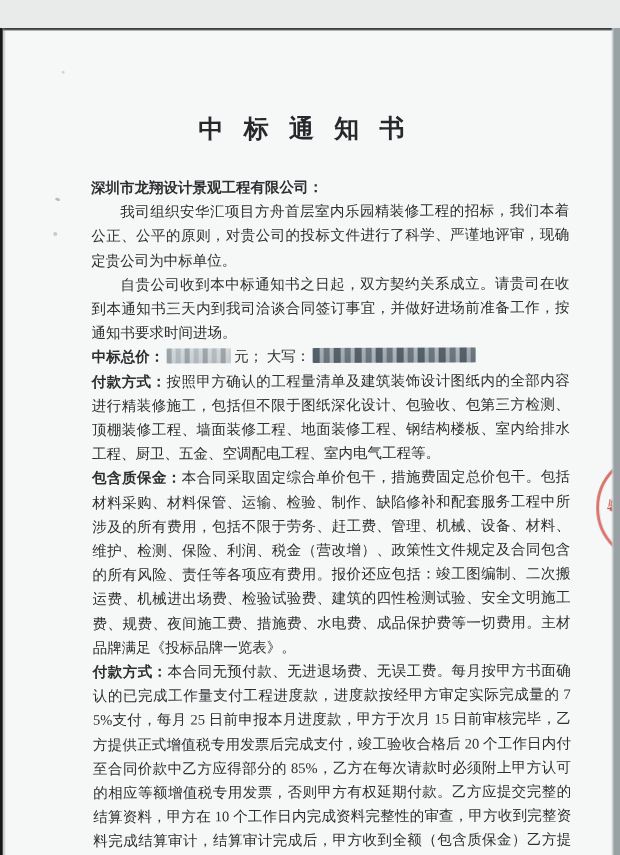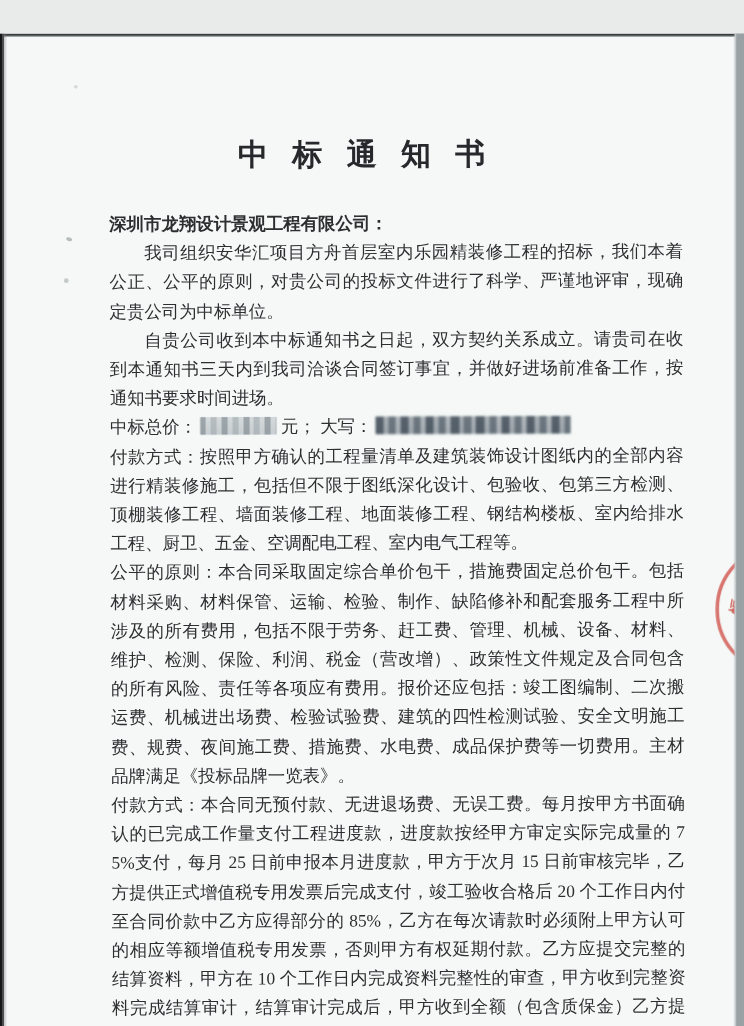--- a/index.html
+++ b/index.html
@@ -17,21 +17,21 @@
   .doc{position:absolute;inset:0;transform:rotate(-0.2deg);}
 
   .title{position:absolute;top:84px;left:0;width:612px;text-align:center;
     font-size:25px;font-weight:bold;letter-spacing:7px;color:#27282b;}
 
   .body-text{position:absolute;top:147px;left:92px;width:478px;
     font-size:14.5px;line-height:24.2px;text-align:justify;word-break:break-all;}
   .body-text p{margin:0;}
   .indent{text-indent:2em;}
   .addressee{font-weight:bold;}
-  .lbl{font-weight:normal;}
+  .lbl{font-weight:bold;}
   .price{margin-top:19px;}
 
   
   .redact{display:inline-block;height:15px;vertical-align:-2px;border-radius:1px;}
   .redact.amount{width:64px;margin:0 4px 0 2px;filter:blur(.6px);
     background:
       repeating-linear-gradient(90deg,rgba(104,116,124,.50) 0 5px,rgba(255,255,255,0) 5px 9px,rgba(146,156,162,.45) 9px 14px,rgba(255,255,255,0) 14px 18px),
       linear-gradient(#d4d9db,#c7cdd0);}
   .redact.caps{width:163px;margin:0 2px;filter:blur(.7px);
     background:
@@ -71,21 +71,21 @@
 
       <p class="price">
         <strong class="lbl">中标总价：</strong><span class="redact amount"></span><span>元；</span> <span>大写：</span><span class="redact caps"></span>
       </p>
 
       <p>
         <strong class="lbl">付款方式：</strong><span>按照甲方确认的工程量清单及建筑装饰设计图纸内的全部内容进行精装修施工，包括但不限于图纸深化设计、包验收、包第三方检测、顶棚装修工程、墙面装修工程、地面装修工程、钢结构楼板、室内给排水工程、厨卫、五金、空调配电工程、室内电气工程等。</span>
       </p>
 
       <p>
-        <strong class="lbl">公平的原则：</strong><span>本合同采取固定综合单价包干，措施费固定总价包干。包括材料采购、材料保管、运输、检验、制作、缺陷修补和配套服务工程中所涉及的所有费用，包括不限于劳务、赶工费、管理、机械、设备、材料、维护、检测、保险、利润、税金（营改增）、政策性文件规定及合同包含的所有风险、责任等各项应有费用。报价还应包括：竣工图编制、二次搬运费、机械进出场费、检验试验费、建筑的四性检测试验、安全文明施工费、规费、夜间施工费、措施费、水电费、成品保护费等一切费用。主材品牌满足《投标品牌一览表》。</span>
+        <strong class="lbl">包含质保金：</strong><span>本合同采取固定综合单价包干，措施费固定总价包干。包括材料采购、材料保管、运输、检验、制作、缺陷修补和配套服务工程中所涉及的所有费用，包括不限于劳务、赶工费、管理、机械、设备、材料、维护、检测、保险、利润、税金（营改增）、政策性文件规定及合同包含的所有风险、责任等各项应有费用。报价还应包括：竣工图编制、二次搬运费、机械进出场费、检验试验费、建筑的四性检测试验、安全文明施工费、规费、夜间施工费、措施费、水电费、成品保护费等一切费用。主材品牌满足《投标品牌一览表》。</span>
       </p>
 
       <p>
         <strong class="lbl">付款方式：</strong><span>本合同无预付款、无进退场费、无误工费。每月按甲方书面确认的已完成工作量支付工程进度款，进度款按经甲方审定实际完成量的 75%支付，每月 25 日前申报本月进度款，甲方于次月 15 日前审核完毕，乙方提供正式增值税专用发票后完成支付，竣工验收合格后 20 个工作日内付至合同价款中乙方应得部分的 85%，乙方在每次请款时必须附上甲方认可的相应等额增值税专用发票，否则甲方有权延期付款。乙方应提交完整的结算资料，甲方在 10 个工作日内完成资料完整性的审查，甲方收到完整资料完成结算审计，结算审计完成后，甲方收到全额（包含质保金）乙方提供正式增值税专用发票后 20 个工作日内支付至最终结算价的 95%，另留 5%作质保金。待保修期满二年后 20 个工作日内，乙方无任何违约情况并经过甲方委托的物业公司书面同意支付质量保修金后支付剩余质量保修金。</span>
       </p>
 
     </div>
 
     <div class="stamp">
       <span class="g g1">华</span>

